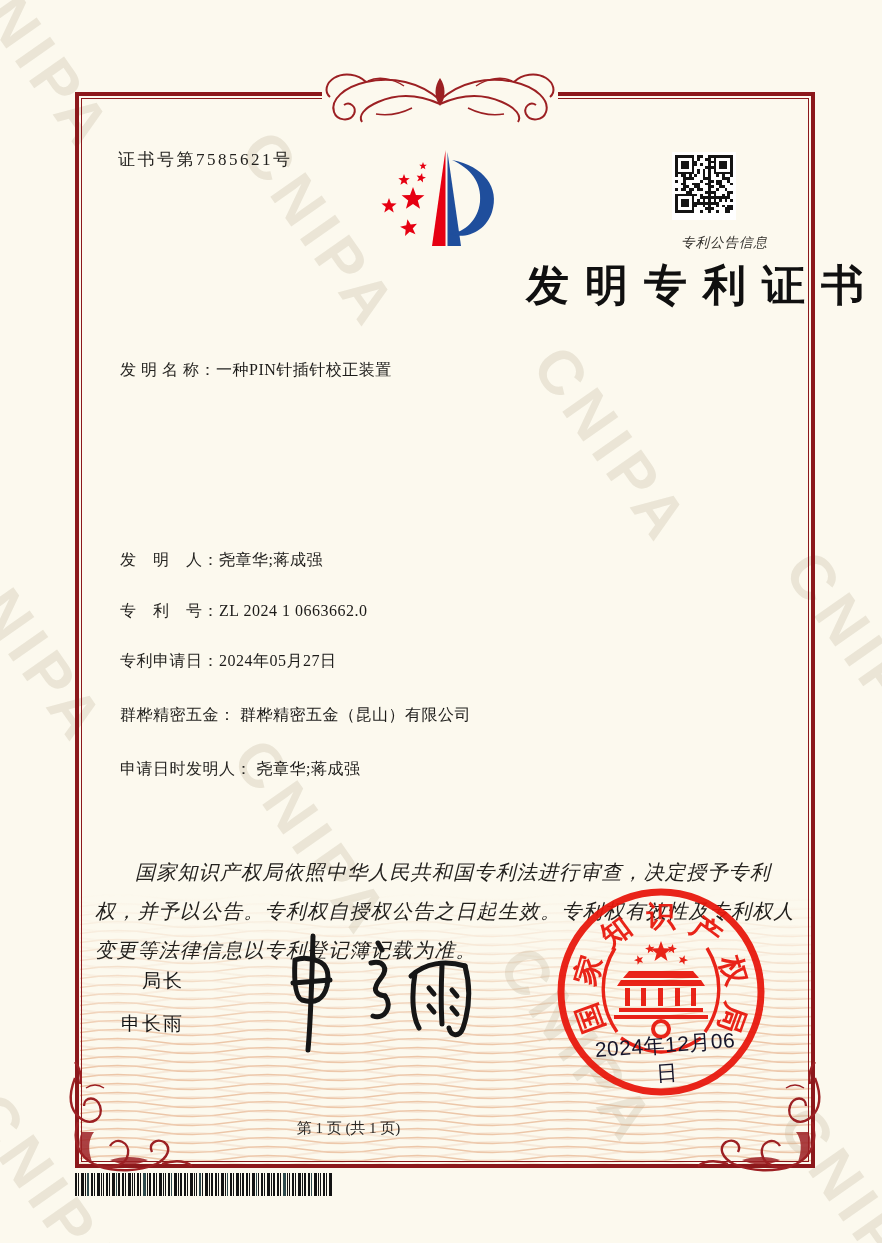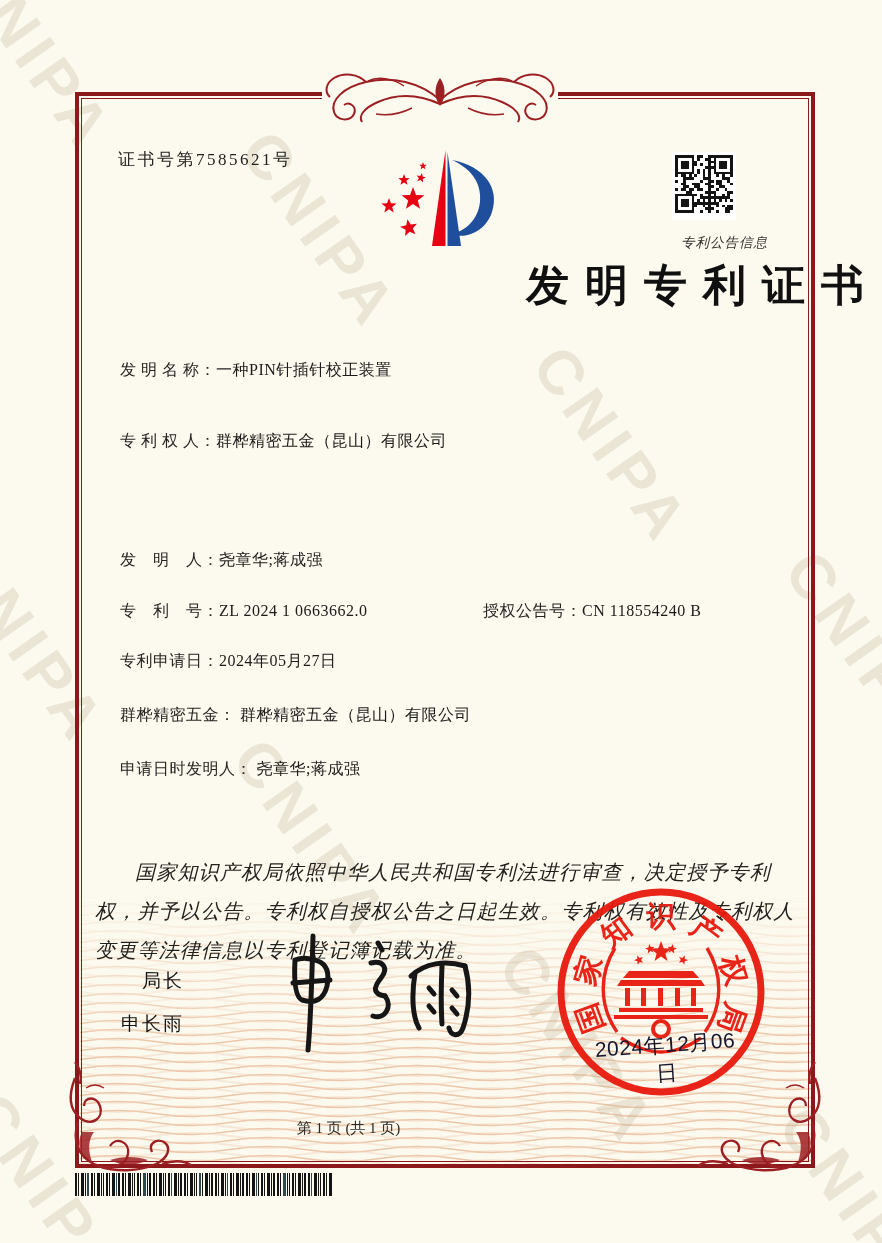--- a/index.html
+++ b/index.html
@@ -377,31 +377,25 @@
         <rect x="19" y="20" width="1" height="1" fill="#141414"></rect>
       </svg>
   </div>
   <div class="qr-label">专利公告信息</div>
 
   <div class="title">发明专利证书</div>
 
   <div class="row" style="top:360px">
     <span class="lbl">发 明 名 称：</span><span class="val">一种PIN针插针校正装置</span>
   </div>
-  <div class="row" style="top:431px">
-    <span class="lbl">专 利 权 人：</span><span class="val">群桦精密五金（昆山）有限公司</span>
-  </div>
   <div class="row" style="top:550px">
     <span class="lbl">发　明　人：</span><span class="val">尧章华;蒋成强</span>
   </div>
   <div class="row" style="top:601px">
     <span class="lbl">专　利　号：</span><span class="val">ZL 2024 1 0663662.0</span>
-    <span class="pair-right">
-      <span class="lbl">授权公告号：</span><span class="val">CN 118554240 B</span>
-    </span>
   </div>
   <div class="row" style="top:651px">
     <span class="lbl">专利申请日：</span><span class="val">2024年05月27日</span>
   </div>
   <div class="row" style="top:705px">
     <span class="lbl">群桦精密五金：</span>&nbsp;<span class="val">群桦精密五金（昆山）有限公司</span>
   </div>
   <div class="row" style="top:759px">
     <span class="lbl">申请日时发明人：</span>&nbsp;<span class="val">尧章华;蒋成强</span>
   </div>

